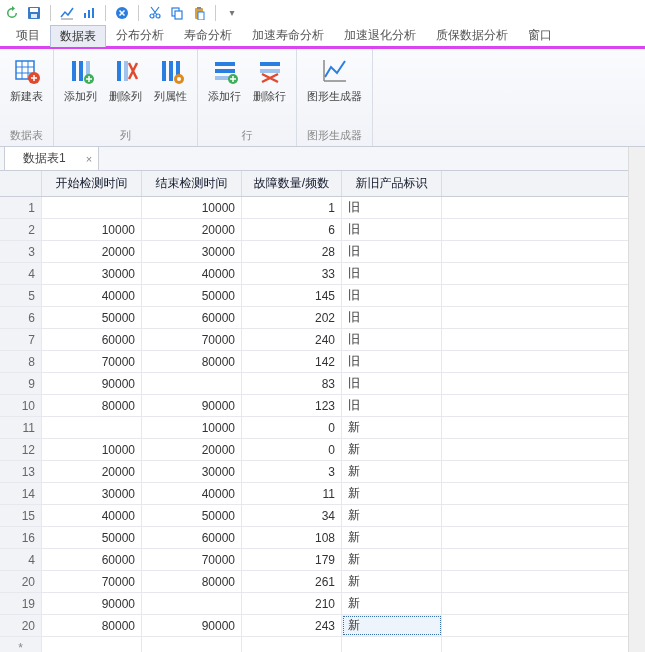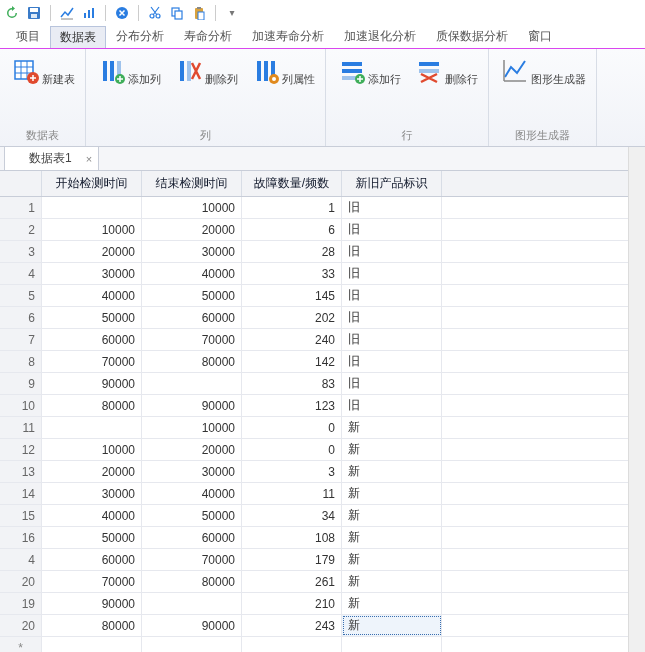--- a/index.html
+++ b/index.html
@@ -1,31 +1,31 @@
 <!DOCTYPE html>
 <html><head>
 <meta charset="utf-8">
 <style>
 *{box-sizing:border-box;margin:0;padding:0}
 body{font-family:"Microsoft YaHei",SimSun,Arial,sans-serif;font-size:12px;background:#fff;color:#333;width:645px;height:652px;overflow:hidden;position:relative}
 .titlebar{height:25px;background:#fff;display:flex;align-items:center;padding:0 4px;gap:6px}
 .titlebar .ico{width:16px;height:16px;display:flex;align-items:center;justify-content:center}
 .sep{width:1px;height:16px;background:#ccc;margin:0 2px}
-.menubar{height:24px;background:#fff;display:flex;align-items:center;padding:0 6px;border-bottom:1px solid #d946ef}
+.menubar{height:24px;background:#fff;display:flex;align-items:center;padding:0 6px;border-bottom:3px solid #d946ef}
 .menubar .mitem{padding:3px 10px;color:#555;cursor:default}
 .menubar .mitem.active{background:#e9ecf4;border:1px solid #b8c4dc;border-bottom:none;padding:2px 9px;color:#333}
 .ribbon{height:98px;background:linear-gradient(#fafbfd,#f1f3f8);border-bottom:1px solid #c8cdd8;display:flex}
 .rgroup{border-right:1px solid #d8dde6;display:flex;flex-direction:column;justify-content:space-between;padding:4px 0 0 0}
 .rgrow{display:flex;padding:0 6px;gap:4px}
-.rbtn{display:flex;align-items:flex-end;justify-content:flex-start;padding:2px 4px;min-width:40px;cursor:default}
+.rbtn{display:flex;flex-direction:column;align-items:center;justify-content:flex-start;padding:2px 4px;min-width:40px;cursor:default}
 .rbtn .ric{width:32px;height:32px;display:flex;align-items:center;justify-content:center;font-size:22px}
 .rbtn .rlab{font-size:11px;color:#444;margin-top:2px;text-align:center}
 .rgtitle{text-align:center;font-size:11px;color:#888;padding:2px 0 3px 0}
 .tabstrip{height:24px;background:#f5f6f9;border-bottom:1px solid #c8cdd8;display:flex;align-items:flex-end;padding-left:4px}
-.wtab{background:#fff;border:1px solid #c8cdd8;border-bottom:none;padding:3px 6px 3px 24px;display:flex;align-items:center;gap:14px;font-size:12px;color:#444}
+.wtab{background:#fff;border:1px solid #c8cdd8;border-bottom:none;padding:3px 6px 3px 18px;display:flex;align-items:center;gap:20px;font-size:12px;color:#444}
 .wtab .close{color:#888;font-size:11px}
 .grid{position:relative}
 .ghead{display:flex;background:#f2f3f6;border-bottom:1px solid #c8cdd8}
 .hcell{border-right:1px solid #d8dde6;padding:4px 6px;text-align:center;color:#0f172a;font-size:12px}
 .rowhdr{width:42px;flex:0 0 42px}
 .c1{width:100px;flex:0 0 100px}
 .c2{width:100px;flex:0 0 100px}
 .c3{width:100px;flex:0 0 100px}
 .c4{width:100px;flex:0 0 100px}
 .grow{display:flex;border-bottom:1px solid #e6e8ee;height:22px;align-items:stretch}

